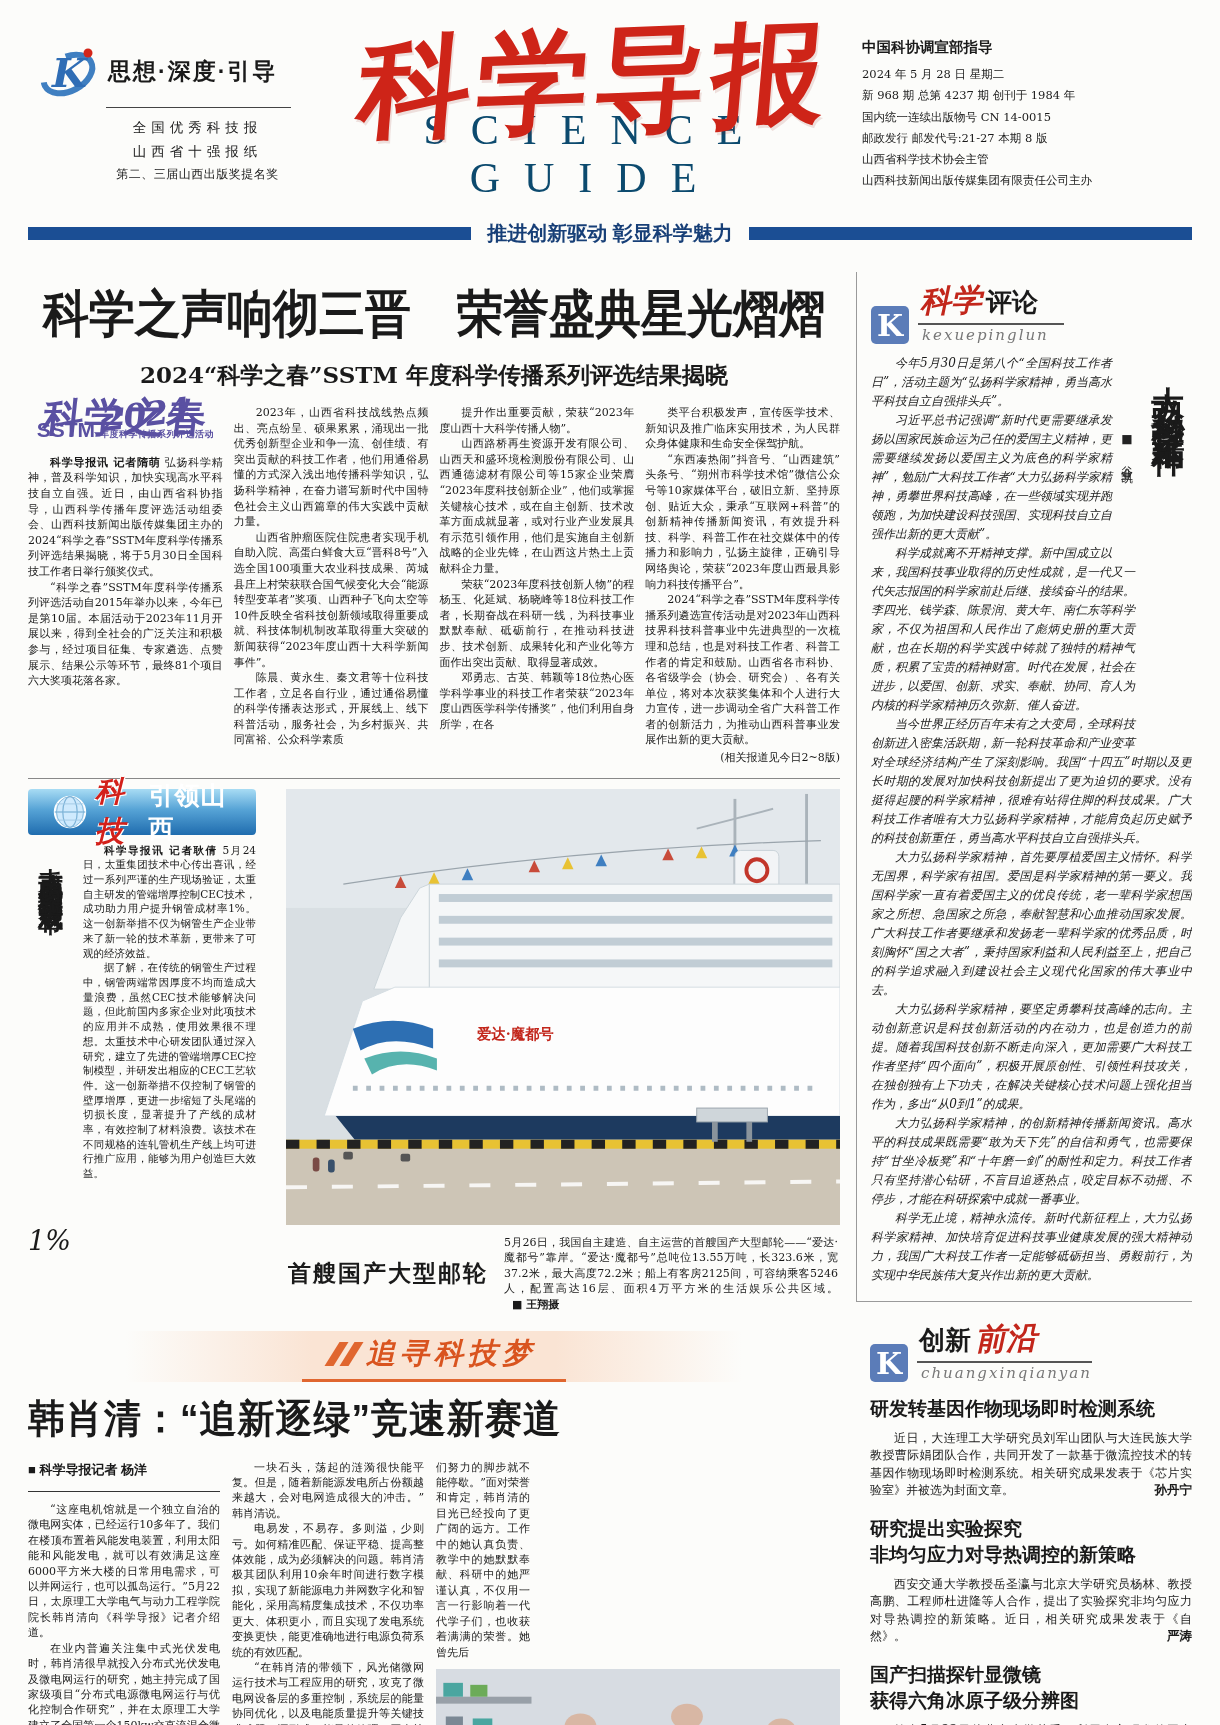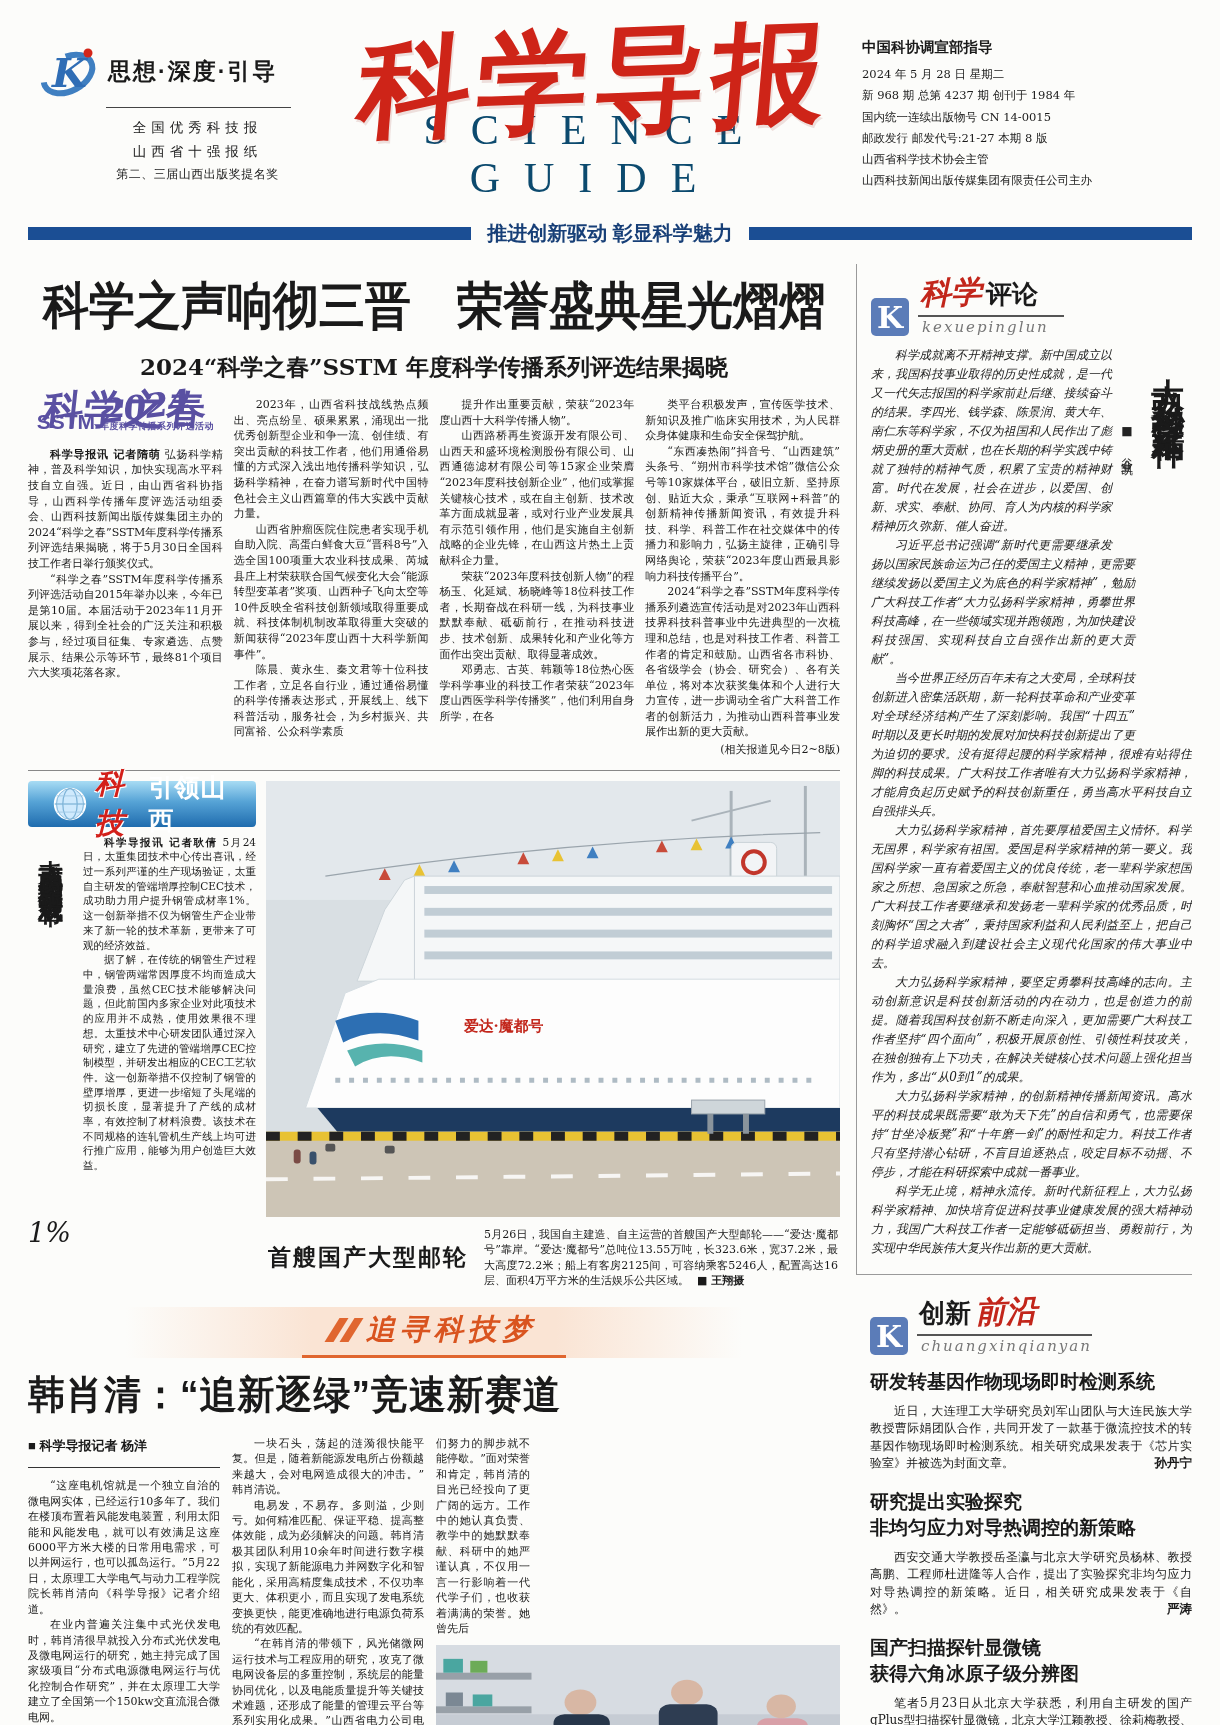--- a/index.html
+++ b/index.html
@@ -17,21 +17,21 @@
   .honor-line.small{font-size:12px;letter-spacing:0.5px;}
   .mast-center{text-align:center;position:relative;}
   .mast-title{display:inline-block;font-size:112px;line-height:1;font-weight:900;color:#ce2418;
               letter-spacing:6px;transform:rotate(-2deg) skewX(-7deg);position:relative;z-index:2;
               text-shadow:2px 3px 0 rgba(140,20,10,.12);}
   .mast-en{position:relative;z-index:1;margin-top:-30px;font-size:42px;color:#0c4a6e;
            letter-spacing:24px;font-family:"Liberation Serif",serif;}
   .mast-right{font-size:11.5px;line-height:1.85;padding-right:4px;}
   .mast-guide{font-family:"Liberation Sans",sans-serif;font-weight:bold;font-size:14.5px;margin-bottom:3px;}
   
-  .topbar{display:flex;align-items:center;margin:2px 0 17px;}
+  .topbar{display:flex;align-items:center;margin:2px 0 25px;}
   .topbar .bar{flex:1;height:13px;background:#1b4e94;}
   .topbar .slogan{padding:0 16px;font-family:"Liberation Sans",sans-serif;font-weight:bold;
                   font-size:20px;color:#173f77;white-space:nowrap;}
   
   .cols{display:flex;gap:16px;align-items:stretch;}
   .main{width:812px;flex:none;}
   .side{flex:1;min-width:0;}
   
   .lead-head{text-align:center;font-family:"Liberation Sans",sans-serif;font-weight:900;
              font-size:46px;letter-spacing:0;margin:12px 0 4px;transform:scaleY(1.1);}
@@ -56,21 +56,21 @@
   .tb-keji{color:#d3201a;font-size:29px;font-weight:900;font-style:italic;
            text-shadow:1px 1px 0 #fff,-1px 1px 0 #fff;}
   .tb-rest{color:#fff;font-family:"Liberation Sans",sans-serif;font-weight:900;font-size:25px;letter-spacing:1px;}
   .tz{display:flex;gap:9px;}
   .tz-titlecol{width:46px;flex:none;}
   .tz-vtitle{writing-mode:vertical-rl;font-family:"Liberation Sans",sans-serif;font-weight:900;
              font-size:25px;line-height:1.05;letter-spacing:3px;height:370px;margin:4px auto 0;}
   .tz-pct{font-size:27px;font-style:italic;margin-top:8px;text-align:left;}
   .tz-text{flex:1;min-width:0;font-size:10.5px;line-height:14.7px;text-align:justify;}
   .tz-text p{margin:0;text-indent:2em;}
-  .photo-area{flex:1;min-width:0;}
+  .photo-area{flex:1;min-width:0;margin-left:20px;}
   .ship-photo{width:100%;height:436px;display:block;}
   .ship-cap{display:flex;gap:16px;align-items:center;padding:10px 2px 6px;}
   .ship-cap-title{flex:none;font-family:"Liberation Sans",sans-serif;font-weight:900;
                   font-size:23px;letter-spacing:2px;}
   .ship-cap-text{font-size:11px;line-height:15.6px;text-align:justify;margin:0;}
   .photo-credit{font-weight:bold;white-space:nowrap;margin-left:8px;}
   
   .dream{margin:12px 0 4px;display:flex;justify-content:center;
          background:linear-gradient(90deg,rgba(250,228,212,0) 12%,#fae4d4 35%,#fae4d4 65%,rgba(250,228,212,0) 88%);}
   .dream-inner{display:flex;align-items:center;gap:10px;border-bottom:3px solid #e0662f;padding:3px 30px 5px;}
@@ -355,22 +355,23 @@
           <div class="sec-text">
             <div class="sec-row">
               <span class="sec-zh-red">科学</span>
               <span class="sec-zh-black">评论</span>
             </div>
             <div class="sec-pinyin">kexuepinglun</div>
           </div>
         </div>
         <div class="comm-vtitle">大力弘扬科学家精神</div>
         <div class="comm-author">■ 谷业凯</div>
+        <p>今年5月30日是第八个“全国科技工作者日”，活动主题为“弘扬科学家精神，勇当高水平科技自立自强排头兵”。</p>
+        <p>习近平总书记强调“新时代更需要继承发扬以国家民族命运为己任的爱国主义精神，更需要继续发扬以爱国主义为底色的科学家精神”，勉励广大科技工作者“大力弘扬科学家精神，勇攀世界科技高峰，在一些领域实现并跑领跑，为加快建设科技强国、实现科技自立自强作出新的更大贡献”。</p>
         <p>科学成就离不开精神支撑。新中国成立以来，我国科技事业取得的历史性成就，是一代又一代矢志报国的科学家前赴后继、接续奋斗的结果。李四光、钱学森、陈景润、黄大年、南仁东等科学家，不仅为祖国和人民作出了彪炳史册的重大贡献，也在长期的科学实践中铸就了独特的精神气质，积累了宝贵的精神财富。时代在发展，社会在进步，以爱国、创新、求实、奉献、协同、育人为内核的科学家精神历久弥新、催人奋进。</p>
-        <p>习近平总书记强调“新时代更需要继承发扬以国家民族命运为己任的爱国主义精神，更需要继续发扬以爱国主义为底色的科学家精神”，勉励广大科技工作者“大力弘扬科学家精神，勇攀世界科技高峰，在一些领域实现并跑领跑，为加快建设科技强国、实现科技自立自强作出新的更大贡献”。</p>
         <p>当今世界正经历百年未有之大变局，全球科技创新进入密集活跃期，新一轮科技革命和产业变革对全球经济结构产生了深刻影响。我国“十四五”时期以及更长时期的发展对加快科技创新提出了更为迫切的要求。没有挺得起腰的科学家精神，很难有站得住脚的科技成果。广大科技工作者唯有大力弘扬科学家精神，才能肩负起历史赋予的科技创新重任，勇当高水平科技自立自强排头兵。</p>
         <p>大力弘扬科学家精神，首先要厚植爱国主义情怀。科学无国界，科学家有祖国。爱国是科学家精神的第一要义。我国科学家一直有着爱国主义的优良传统，老一辈科学家想国家之所想、急国家之所急，奉献智慧和心血推动国家发展。广大科技工作者要继承和发扬老一辈科学家的优秀品质，时刻胸怀“国之大者”，秉持国家利益和人民利益至上，把自己的科学追求融入到建设社会主义现代化国家的伟大事业中去。</p>
         <p>大力弘扬科学家精神，要坚定勇攀科技高峰的志向。主动创新意识是科技创新活动的内在动力，也是创造力的前提。随着我国科技创新不断走向深入，更加需要广大科技工作者坚持“四个面向”，积极开展原创性、引领性科技攻关，在独创独有上下功夫，在解决关键核心技术问题上强化担当作为，多出“从0到1”的成果。</p>
         <p>大力弘扬科学家精神，的创新精神传播新闻资讯。高水平的科技成果既需要“敢为天下先”的自信和勇气，也需要保持“甘坐冷板凳”和“十年磨一剑”的耐性和定力。科技工作者只有坚持潜心钻研，不盲目追逐热点，咬定目标不动摇、不停步，才能在科研探索中成就一番事业。</p>
         <p>科学无止境，精神永流传。新时代新征程上，大力弘扬科学家精神、加快培育促进科技事业健康发展的强大精神动力，我国广大科技工作者一定能够砥砺担当、勇毅前行，为实现中华民族伟大复兴作出新的更大贡献。</p>
       </div>
 
       <div class="frontier">
         <div class="sec-head">
           <span class="k-badge">K</span>

